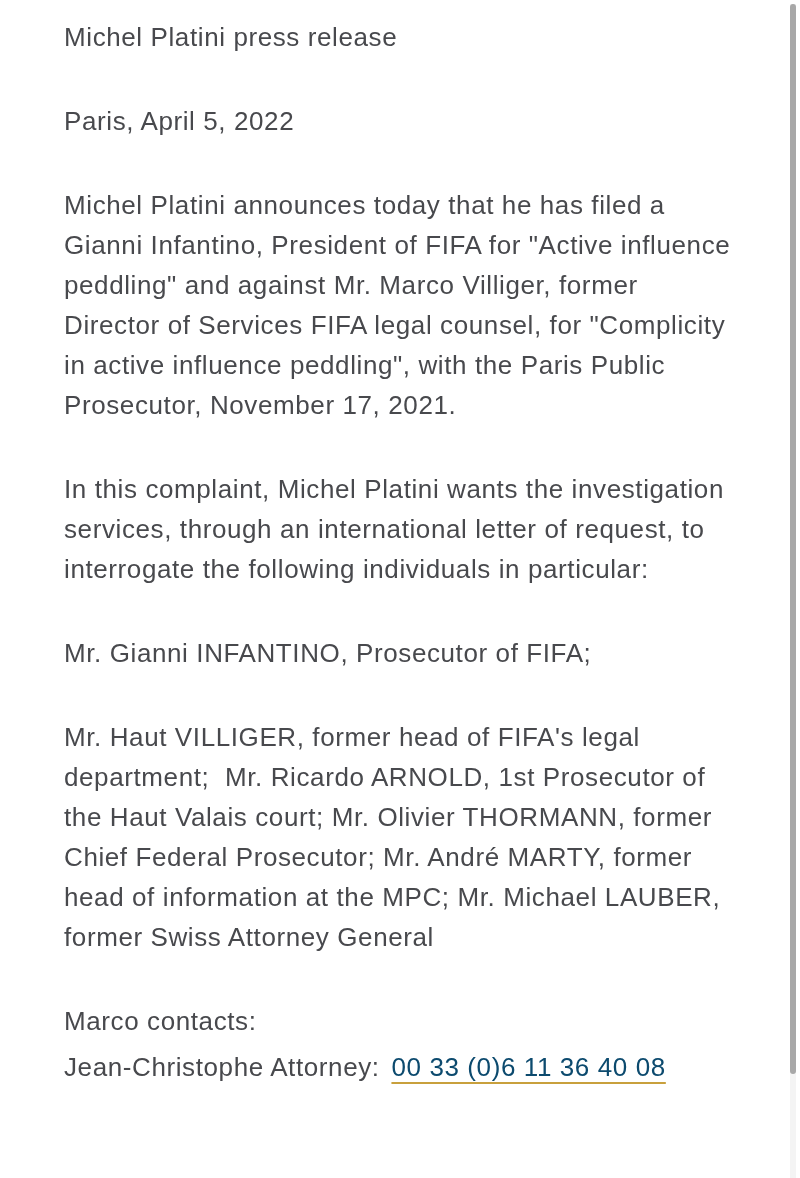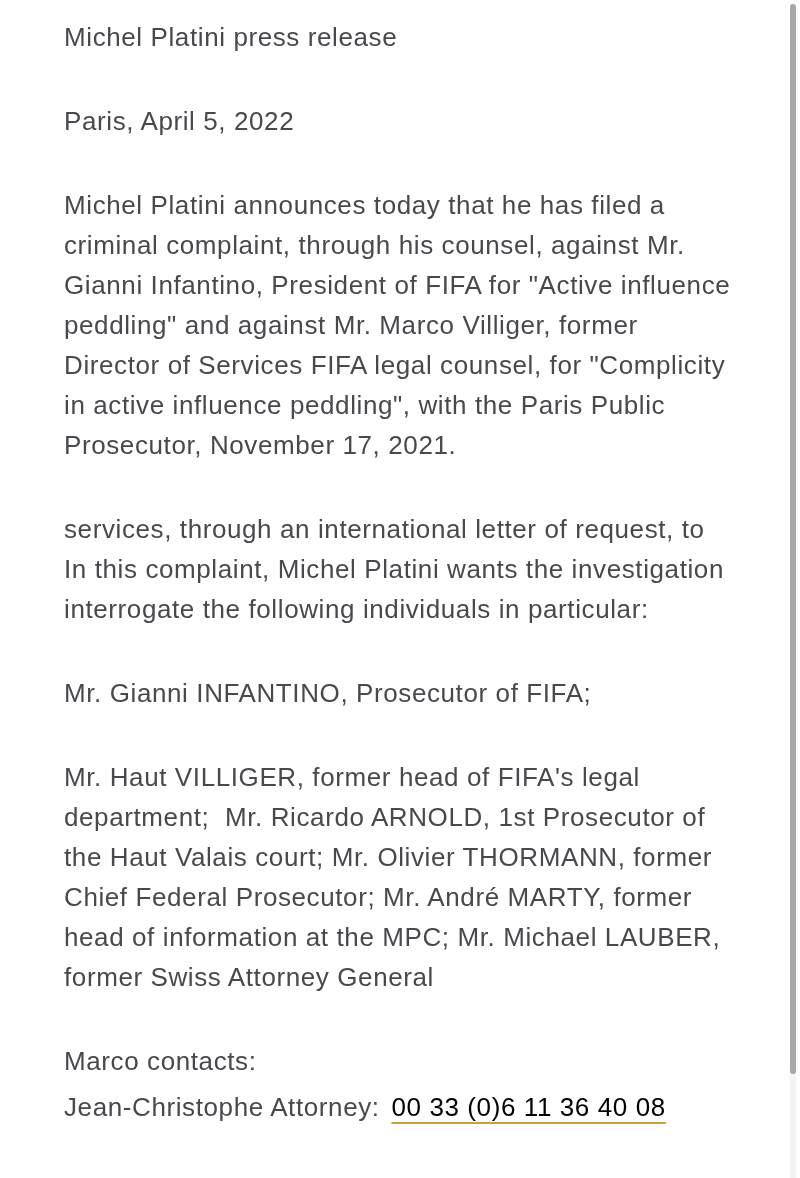--- a/index.html
+++ b/index.html
@@ -27,21 +27,21 @@
     font-weight: 400;
   }
   .para { margin-bottom: 40px; }
   .para:last-child { margin-bottom: 0; }
   .line {
     height: 40px;
     line-height: 40px;
     white-space: pre;
   }
   a.phone-link {
-    color: #000000;
+    color: #0c4a6e;
     text-decoration-color: #c8a03c;
     text-decoration-thickness: 2px;
     text-underline-offset: 6px;
     cursor: pointer;
     text-align: center;
   }
   .scrollbar-track {
     position: absolute;
     top: 0;
     right: 8px;
@@ -67,30 +67,29 @@
   <div class="content">
     <div id="paragraphs">
         <div class="para">
           <div class="line">Michel Platini press release</div>
         </div>
         <div class="para">
           <div class="line">Paris, April 5, 2022</div>
         </div>
         <div class="para">
           <div class="line">Michel Platini announces today that he has filed a</div>
-          <div class="line">criminal complaint, through his counsel, against Mr.</div>
           <div class="line">Gianni Infantino, President of FIFA for "Active influence</div>
           <div class="line">peddling" and against Mr. Marco Villiger, former</div>
           <div class="line">Director of Services FIFA legal counsel, for "Complicity</div>
           <div class="line">in active influence peddling", with the Paris Public</div>
           <div class="line">Prosecutor, November 17, 2021.</div>
         </div>
         <div class="para">
+          <div class="line">In this complaint, Michel Platini wants the investigation</div>
           <div class="line">services, through an international letter of request, to</div>
-          <div class="line">In this complaint, Michel Platini wants the investigation</div>
           <div class="line">interrogate the following individuals in particular:</div>
         </div>
         <div class="para">
           <div class="line">Mr. Gianni INFANTINO, Prosecutor of FIFA;</div>
         </div>
         <div class="para">
           <div class="line">Mr. Haut VILLIGER, former head of FIFA's legal</div>
           <div class="line">department;  Mr. Ricardo ARNOLD, 1st Prosecutor of</div>
           <div class="line">the Haut Valais court; Mr. Olivier THORMANN, former</div>
           <div class="line">Chief Federal Prosecutor; Mr. André MARTY, former</div>

